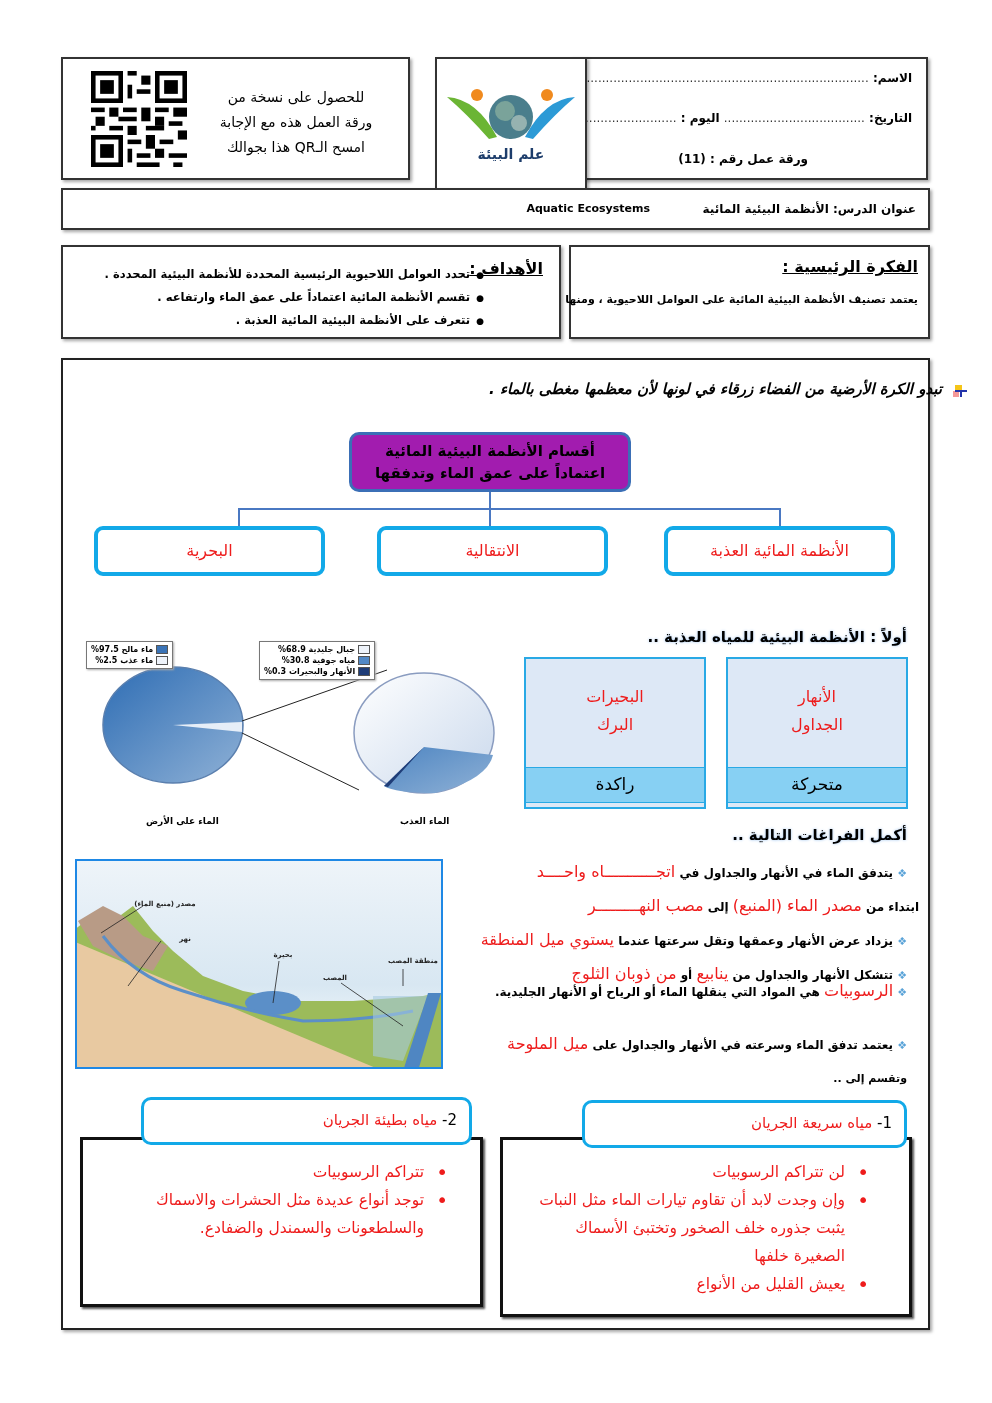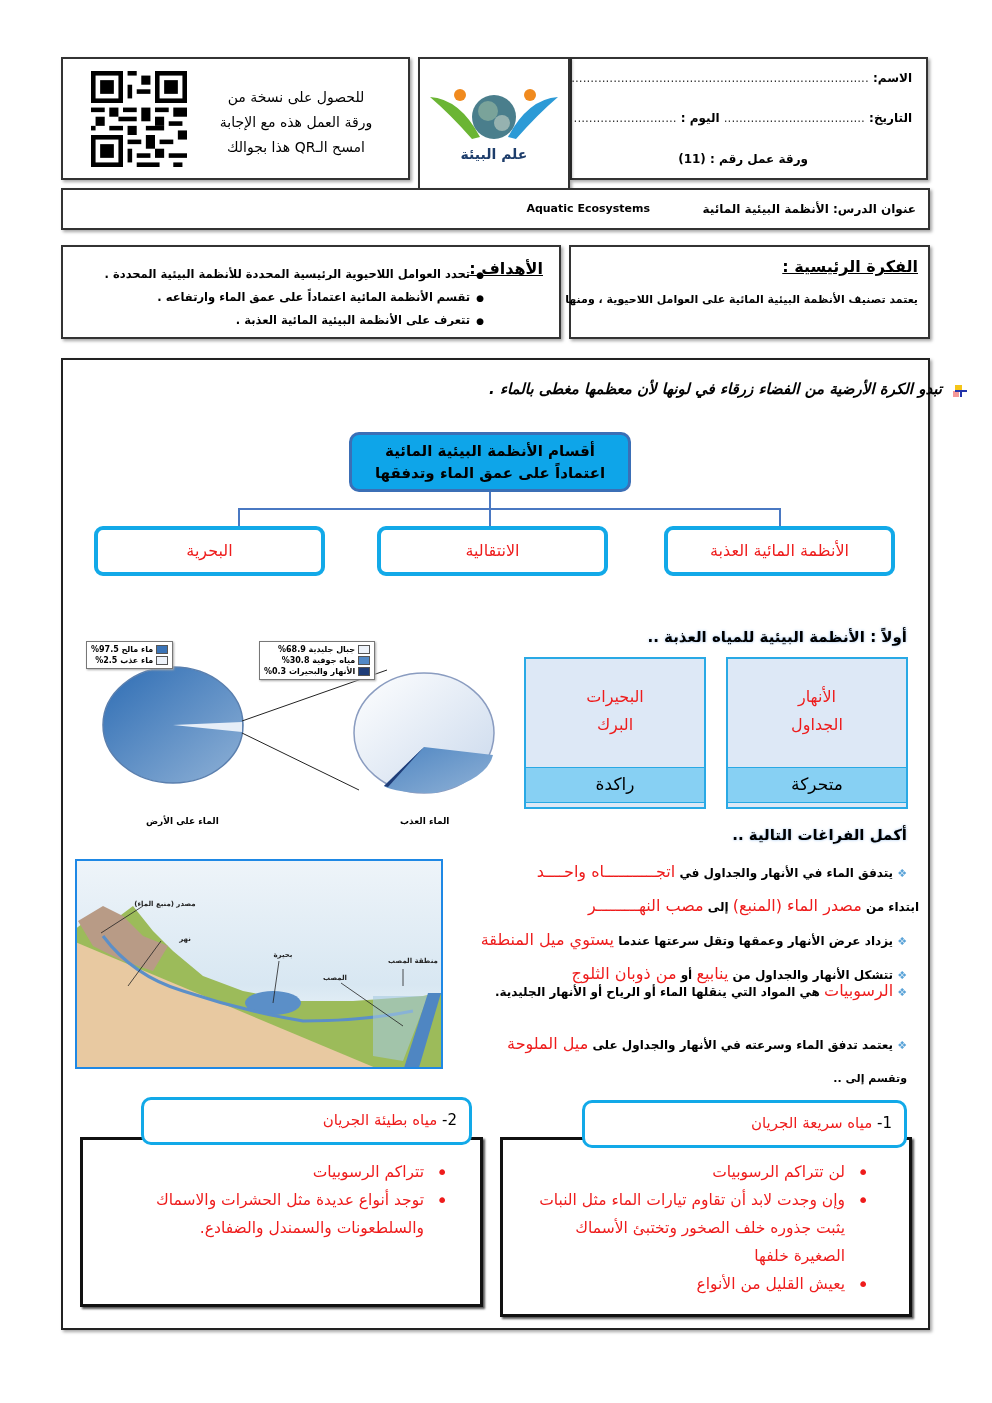--- a/index.html
+++ b/index.html
@@ -3,21 +3,21 @@
 <meta charset="utf-8">
 <style>
   * { box-sizing: border-box; margin: 0; padding: 0; }
   html, body { width: 992px; height: 1403px; background: #ffffff; }
   body { position: relative; font-family: "DejaVu Sans", sans-serif; color: #000; direction: rtl; overflow: hidden; }
   .abs { position: absolute; }
   .box { position: absolute; border: 2px solid #333; background: #fff; box-shadow: 2px 2px 3px rgba(0,0,0,0.35); }
 
   
   #hdr-info { left: 570px; top: 57px; width: 358px; height: 123px; }
-  #hdr-logo { left: 418px; top: 57px; width: 152px; height: 146px; }
+  #hdr-logo { left: 435px; top: 57px; width: 152px; height: 146px; }
   #hdr-qr   { left: 61px;  top: 57px; width: 349px; height: 123px; }
   .info-line { position: absolute; right: 14px; font-size: 12px; font-weight: bold; white-space: nowrap; }
   .dots { font-weight: normal; letter-spacing: 1px; color: #333; }
 
   .qr-text { position: absolute; right: 22px; top: 26px; width: 180px; font-size: 14px; line-height: 25px; text-align: center; }
   .qr-code { position: absolute; left: 28px; top: 12px; width: 96px; height: 96px; }
 
   
   #title-bar { left: 61px; top: 188px; width: 869px; height: 42px; }
   #title-bar .ar { position: absolute; right: 12px; top: 12px; font-size: 12px; font-weight: bold; }
@@ -34,21 +34,21 @@
   #main-frame { left: 61px; top: 358px; width: 869px; height: 972px; border: 2.5px solid #222; }
 
   .intro { position: absolute; right: 70px; top: 380px; font-size: 15px; font-weight: bold; }
   .plus-icon { position: absolute; right: 30px; top: 5px; width: 12px; height: 12px; }
   .plus-icon::before { content:""; position:absolute; left:5px; top:0; width:2px; height:12px; background:#2233aa; }
   .plus-icon::after  { content:""; position:absolute; left:0; top:5px; width:12px; height:2px; background:#2233aa; }
   .plus-icon span { position:absolute; left:0; top:0; width:7px; height:7px; background:#f5c518; }
   .plus-icon i { position:absolute; left:-2px; top:6px; width:6px; height:6px; background:#e55; opacity:.6; }
 
   
-  .concept-root { position: absolute; left: 349px; top: 432px; width: 282px; height: 60px; border: 3px solid #3b6fb6; border-radius: 10px; background: #0ea5e9; text-align: center; font-size: 15px; font-weight: bold; line-height: 22px; padding-top: 5px; }
+  .concept-root { position: absolute; left: 349px; top: 432px; width: 282px; height: 60px; border: 3px solid #3b6fb6; border-radius: 10px; background: #a21caf; text-align: center; font-size: 15px; font-weight: bold; line-height: 22px; padding-top: 5px; }
   .concept-line { position: absolute; background: #4a78c2; }
   .concept-child { position: absolute; top: 526px; width: 231px; height: 50px; border: 4px solid #12a9e8; border-radius: 9px; background: #fff; color: #ee1c1c; font-size: 16px; text-align: center; line-height: 42px; }
 
   
   .legend { position: absolute; border: 1px solid #777; background: #fff; font-size: 8px; font-weight: bold; padding: 2px 4px; line-height: 11px; box-shadow: 1px 1px 2px #aaa; }
   .legend .row { display: flex; align-items: center; gap: 3px; direction: rtl; }
   .legend .sw { width: 12px; height: 9px; border: 1px solid #555; }
   .pie-cap { position: absolute; font-size: 9px; font-weight: bold; }
 
   

